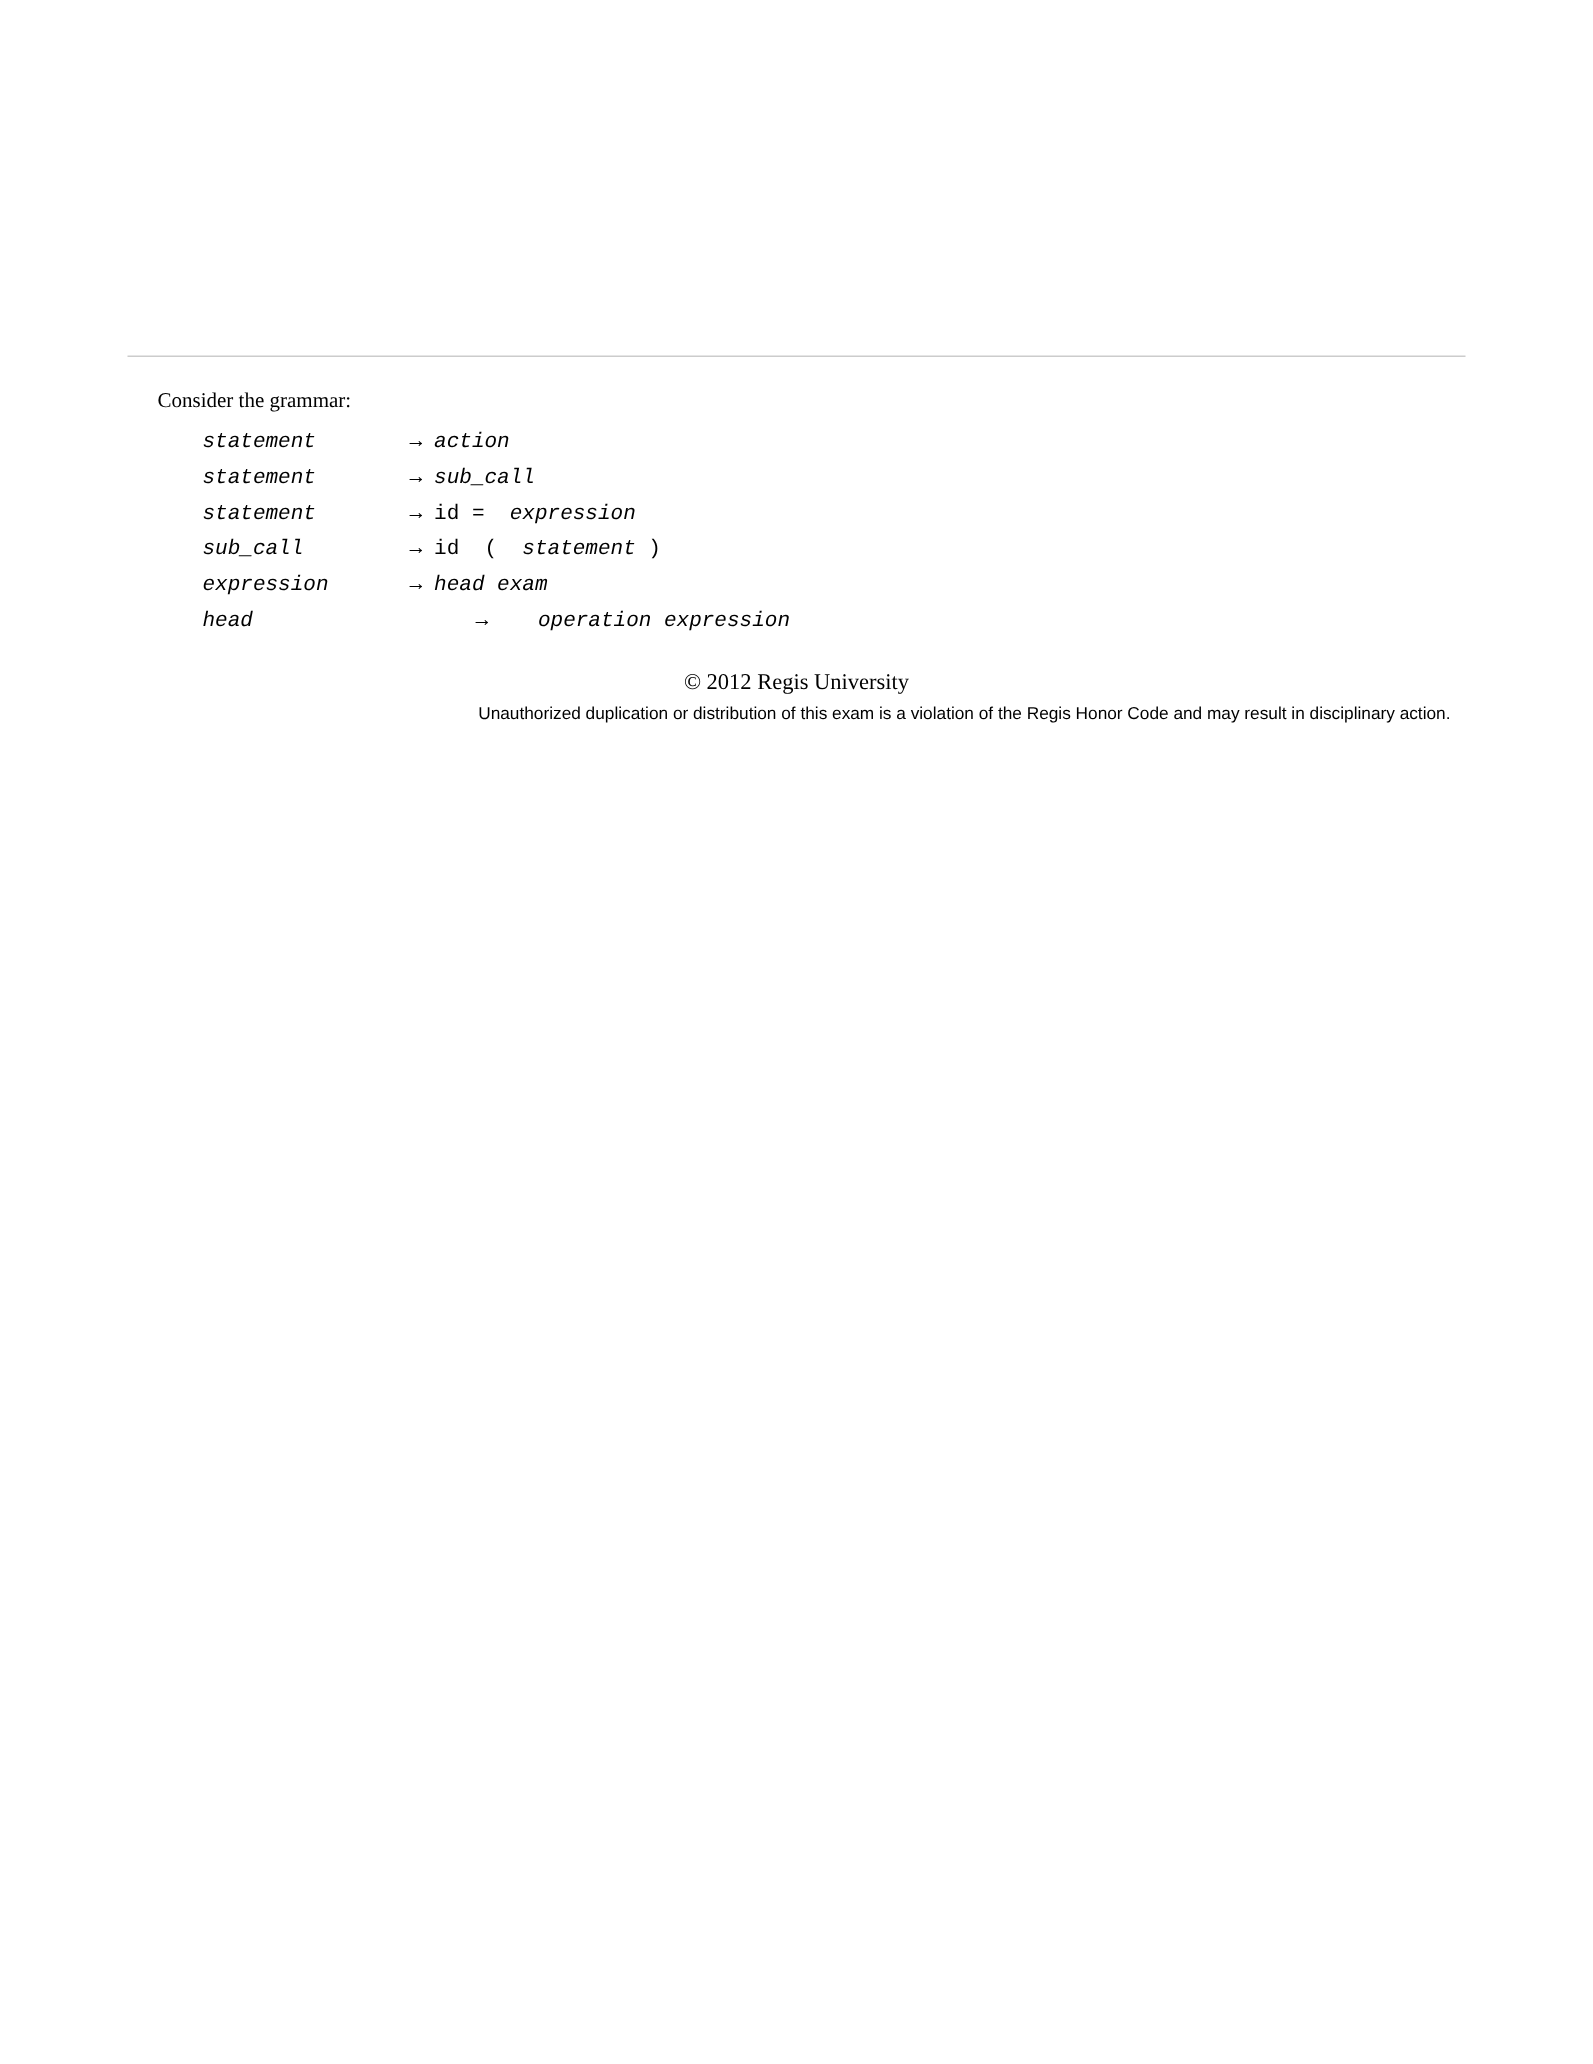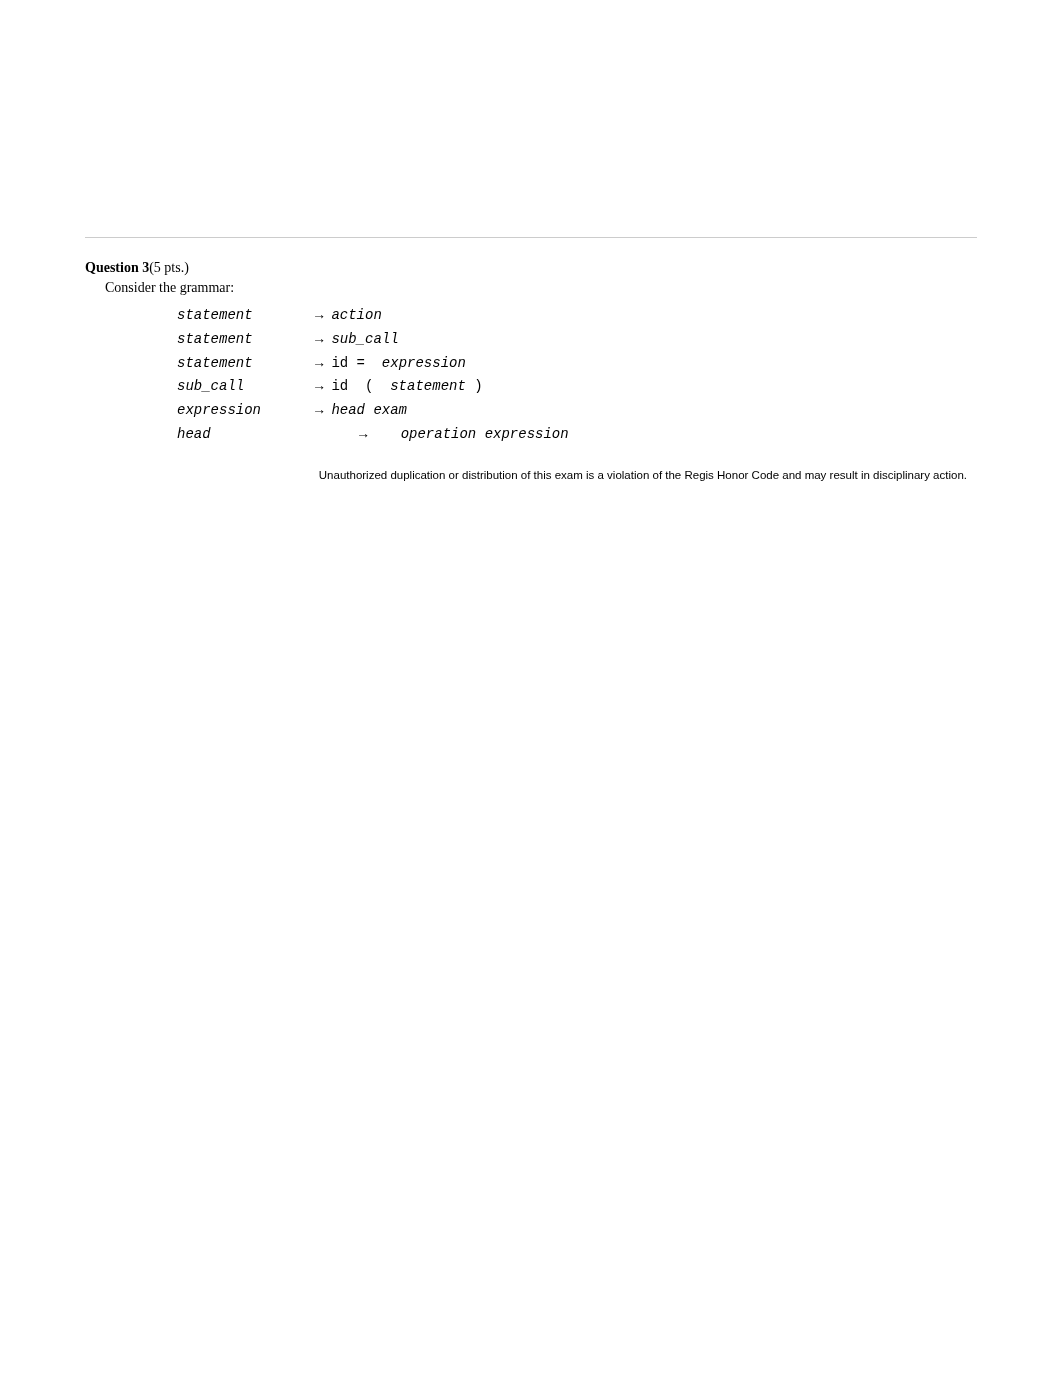--- a/index.html
+++ b/index.html
@@ -58,21 +58,20 @@
       font-family: "Courier New", Courier, monospace;
       font-style: italic;
       font-size: 14px;
       line-height: 1.7;
     }
 
     .grammar-rule {
       display: flex;
       align-items: center;
       line-height: 1.7;
-      margin-left: 42px;
     }
 
     .lhs {
       font-style: italic;
       min-width: 130px;
       display: inline-block;
     }
 
     .arrow {
       font-style: normal;
@@ -107,23 +106,20 @@
     }
   </style>
 </head>
 <body>
 
 <div class="page-container">
   <div class="divider-line"></div>
 
   <div class="content-area">
 
-    <div class="question-header">
-      <span>Question 3</span><span class="pts">(5 pts.)</span>
-    </div>
 
     <div class="consider-text">Consider the grammar:</div>
 
     <div class="grammar-block">
 
       <div class="grammar-rule">
         <span class="lhs"><em>statement</em></span>
         <span class="arrow">→</span>
         <span class="rhs"><em>action</em></span>
       </div>
@@ -154,17 +150,18 @@
 
       <div class="grammar-rule">
         <span class="lhs"><em>head</em></span>
         <span class="arrow" style="margin-left: 52px;">→</span>
         <span class="rhs">&nbsp;&nbsp;&nbsp;<em>operation expression</em></span>
       </div>
 
     </div>
 
     <div class="footer-section">
+      <div class="footer-copyright">© 2012 Regis University</div>
       <div class="footer-disclaimer">Unauthorized duplication or distribution of this exam is a violation of the Regis Honor Code and may result in disciplinary action.</div>
     </div>
 
   </div>
 </div>
 
 </body></html>

